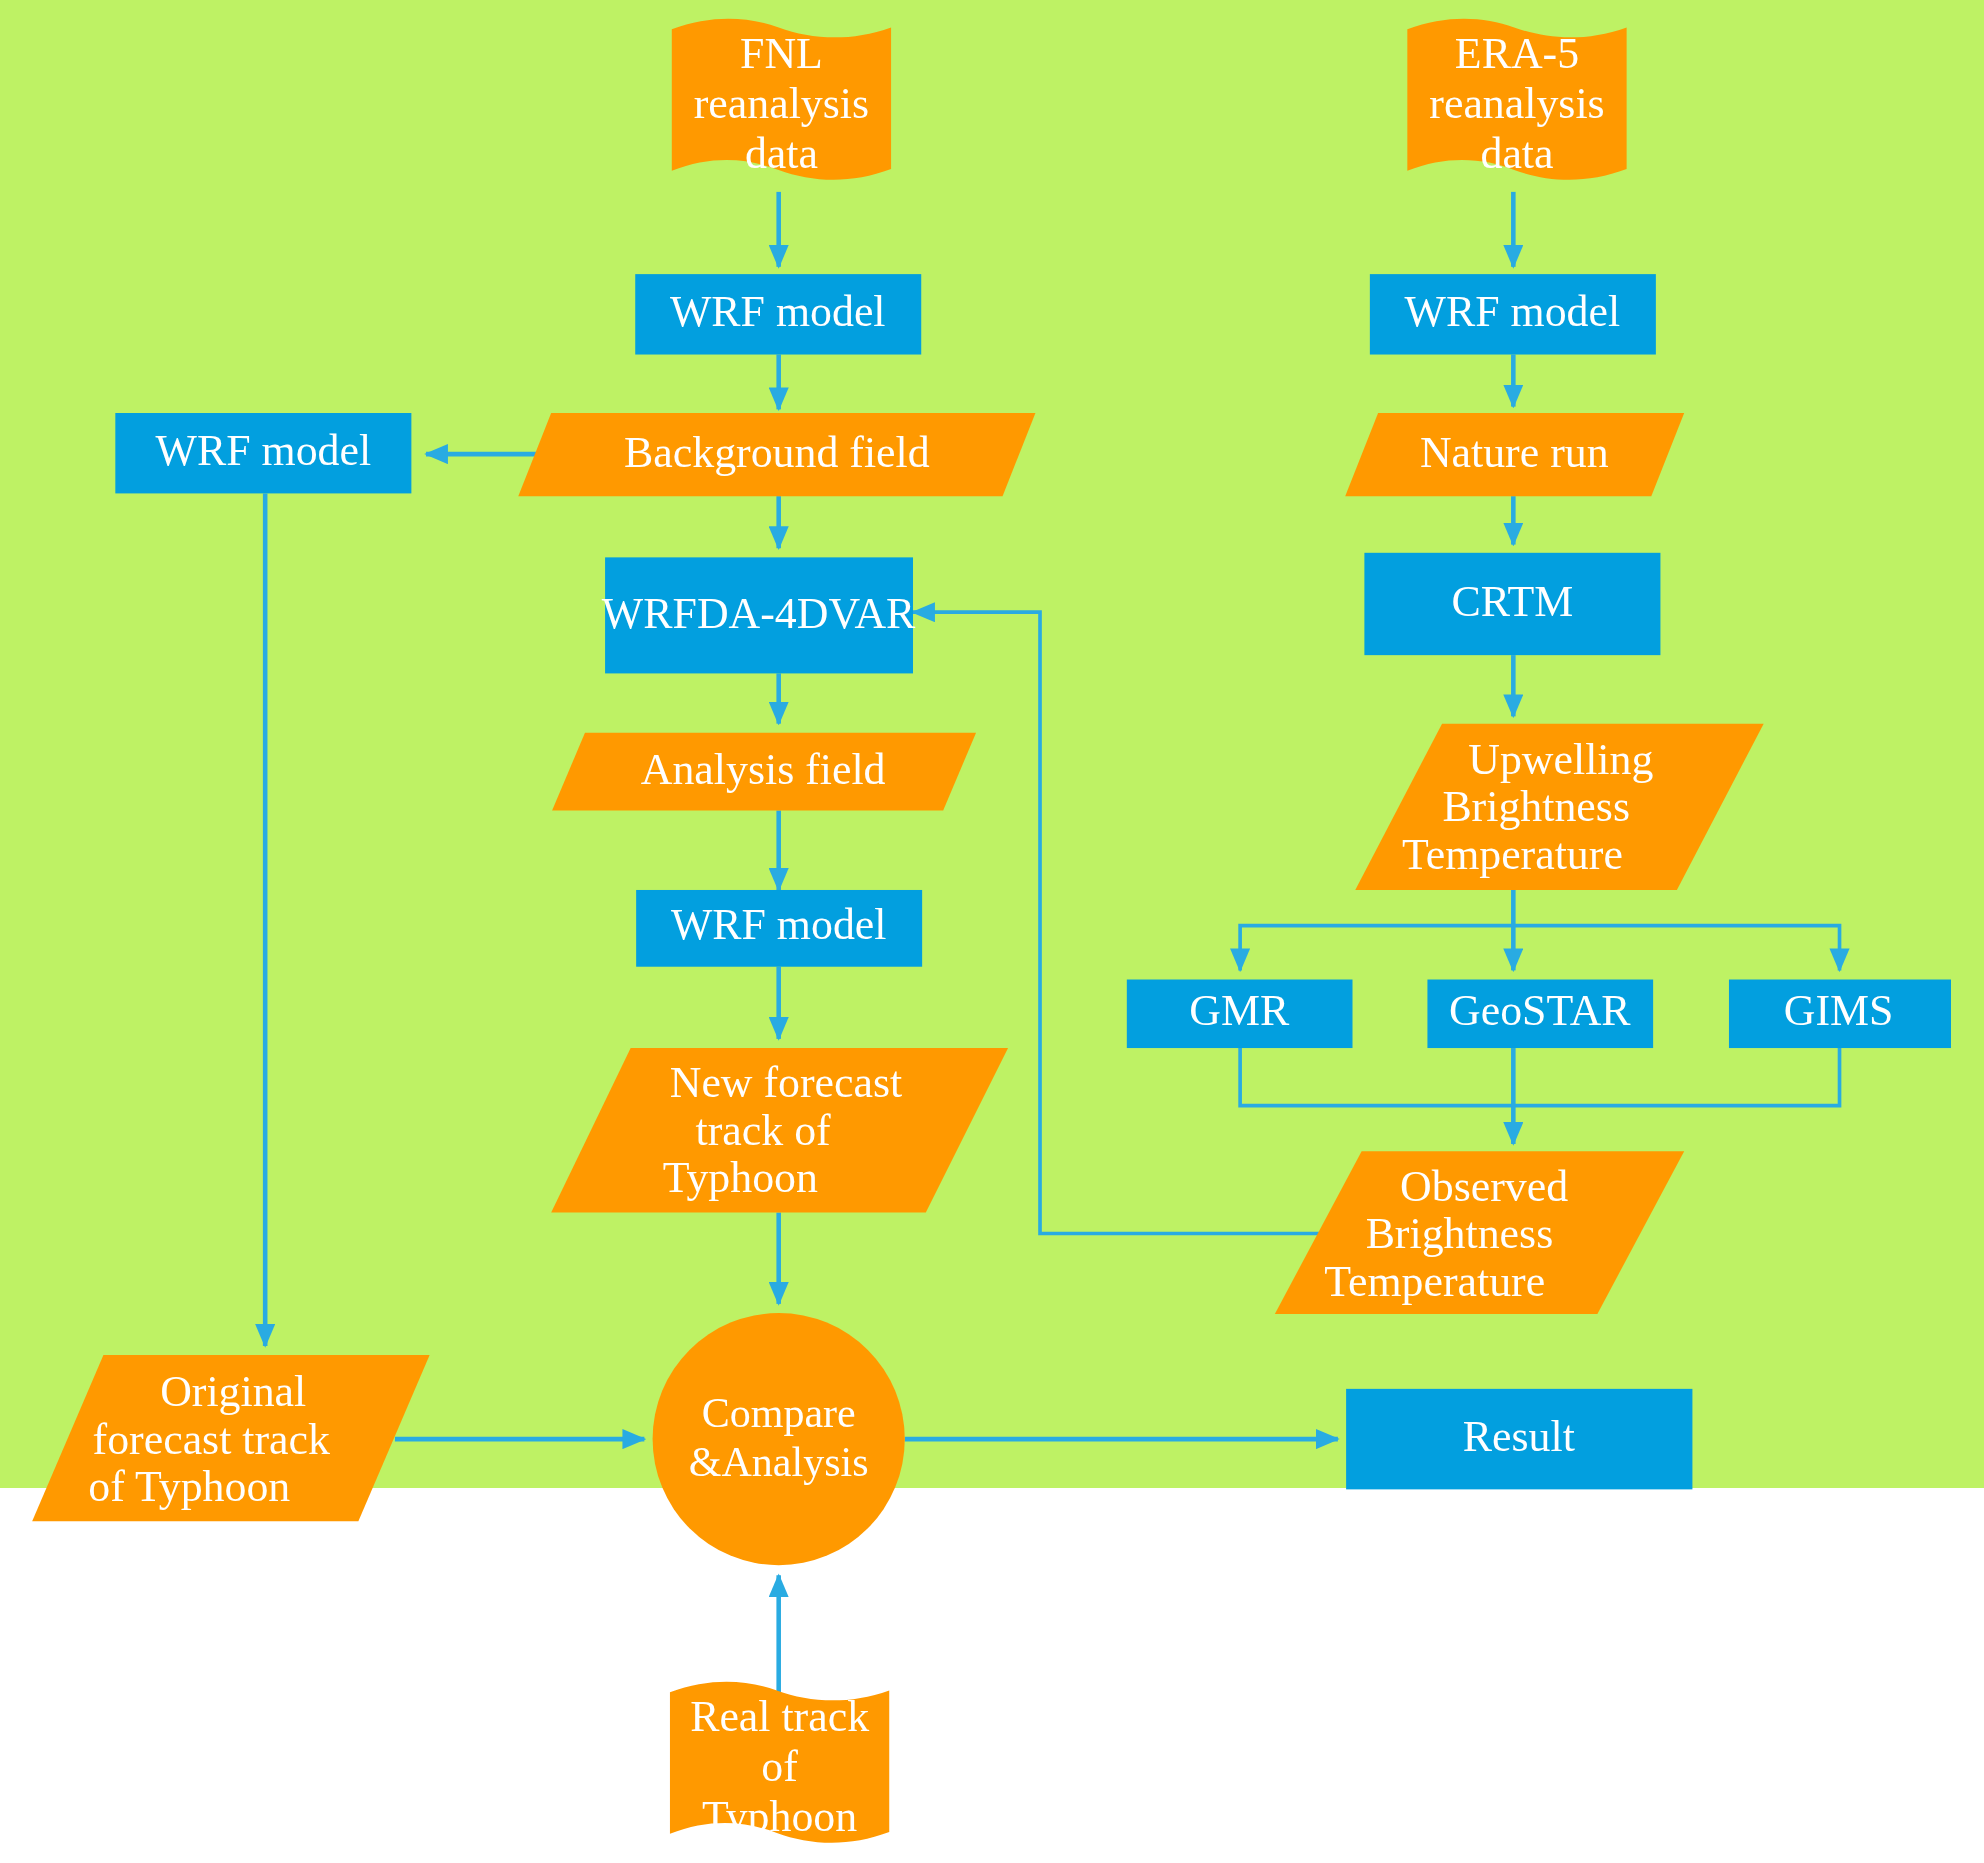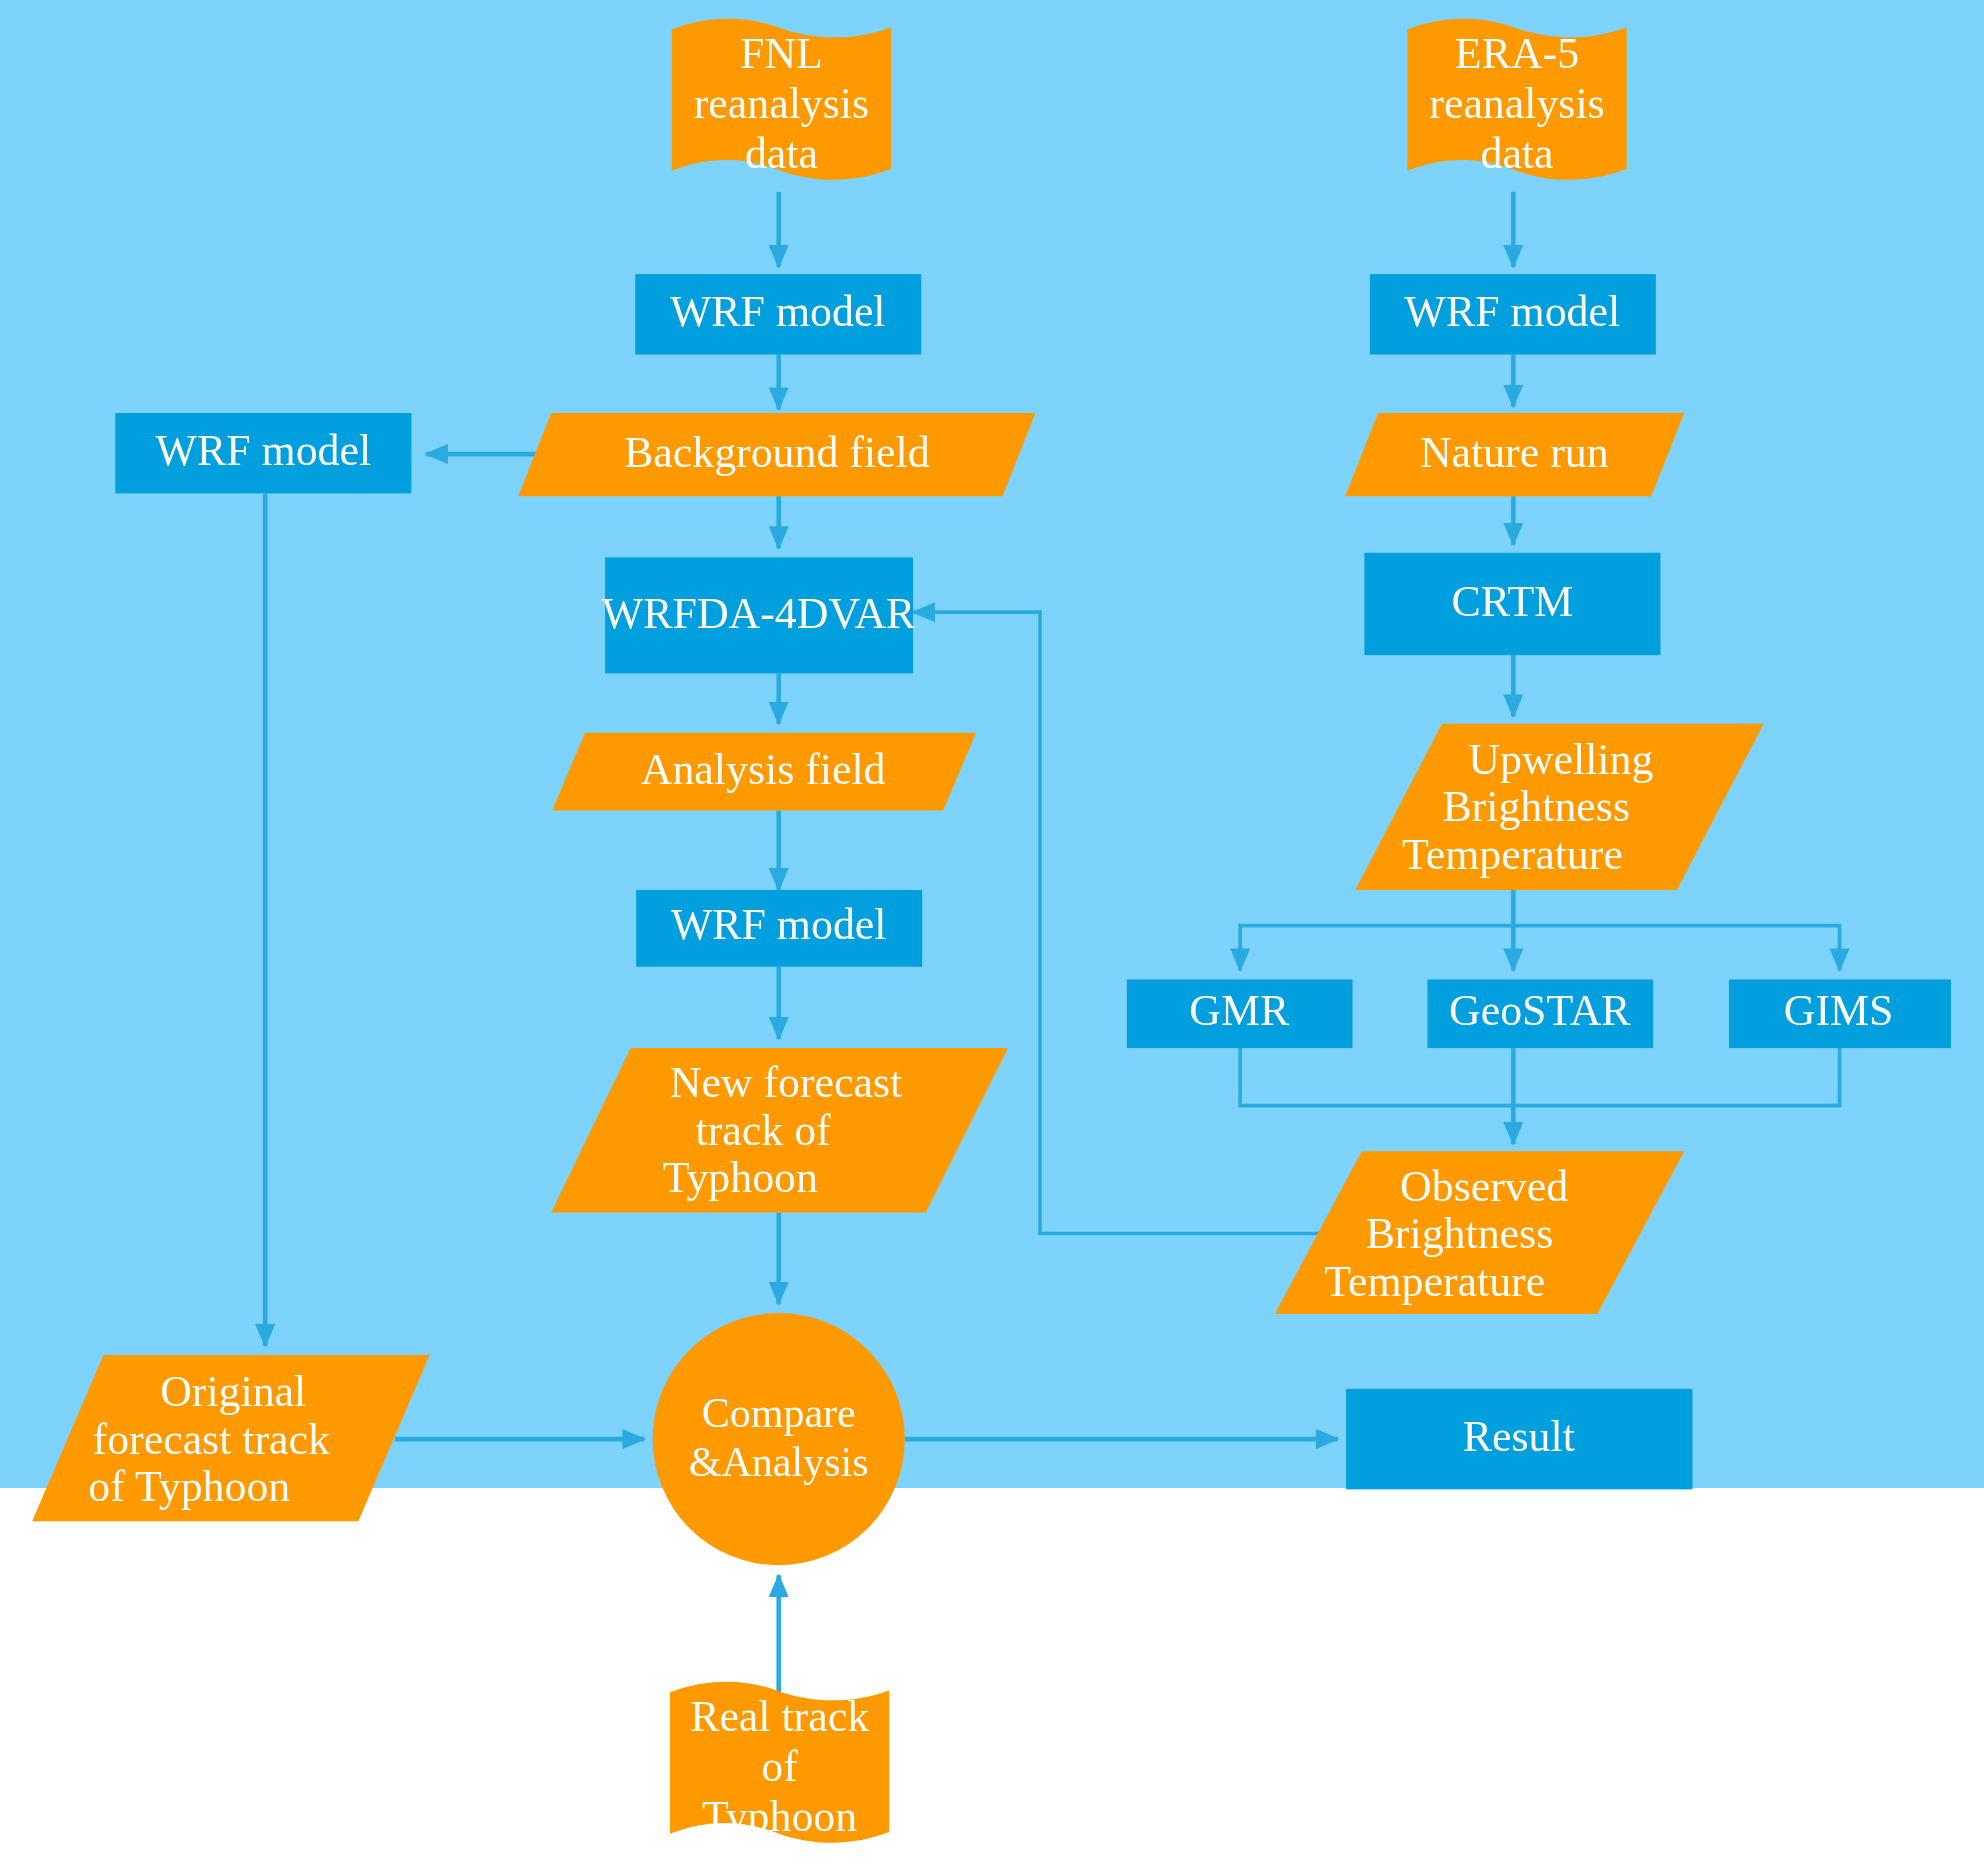--- a/index.html
+++ b/index.html
@@ -1,17 +1,17 @@
 <!DOCTYPE html>
 <html style="font-size:14.6px"><head>
 <meta charset="utf-8">
 <style>
   html,body{margin:0;padding:0;background:#ffffff;}
   body{width:1985px;height:1864px;overflow:hidden;font-family:"Liberation Serif",serif;}
-  #stage{position:relative;width:1985px;height:1488px;background:#7dd3fc;}
+  #stage{position:relative;width:1985px;height:1488px;background:#bef264;}
   svg#flow{position:absolute;top:0;left:0;width:1985px;height:1864px;}
   .node-text{fill:#ffffff;font-family:"Liberation Serif",serif;text-anchor:middle;dominant-baseline:middle;}
   .t48{font-size:48px;}
   .t46{font-size:46px;}
 </style>
 </head>
 <body>
 
 <div id="stage">
 <svg id="flow" viewBox="0 0 2172 2040" xmlns="http://www.w3.org/2000/svg">

